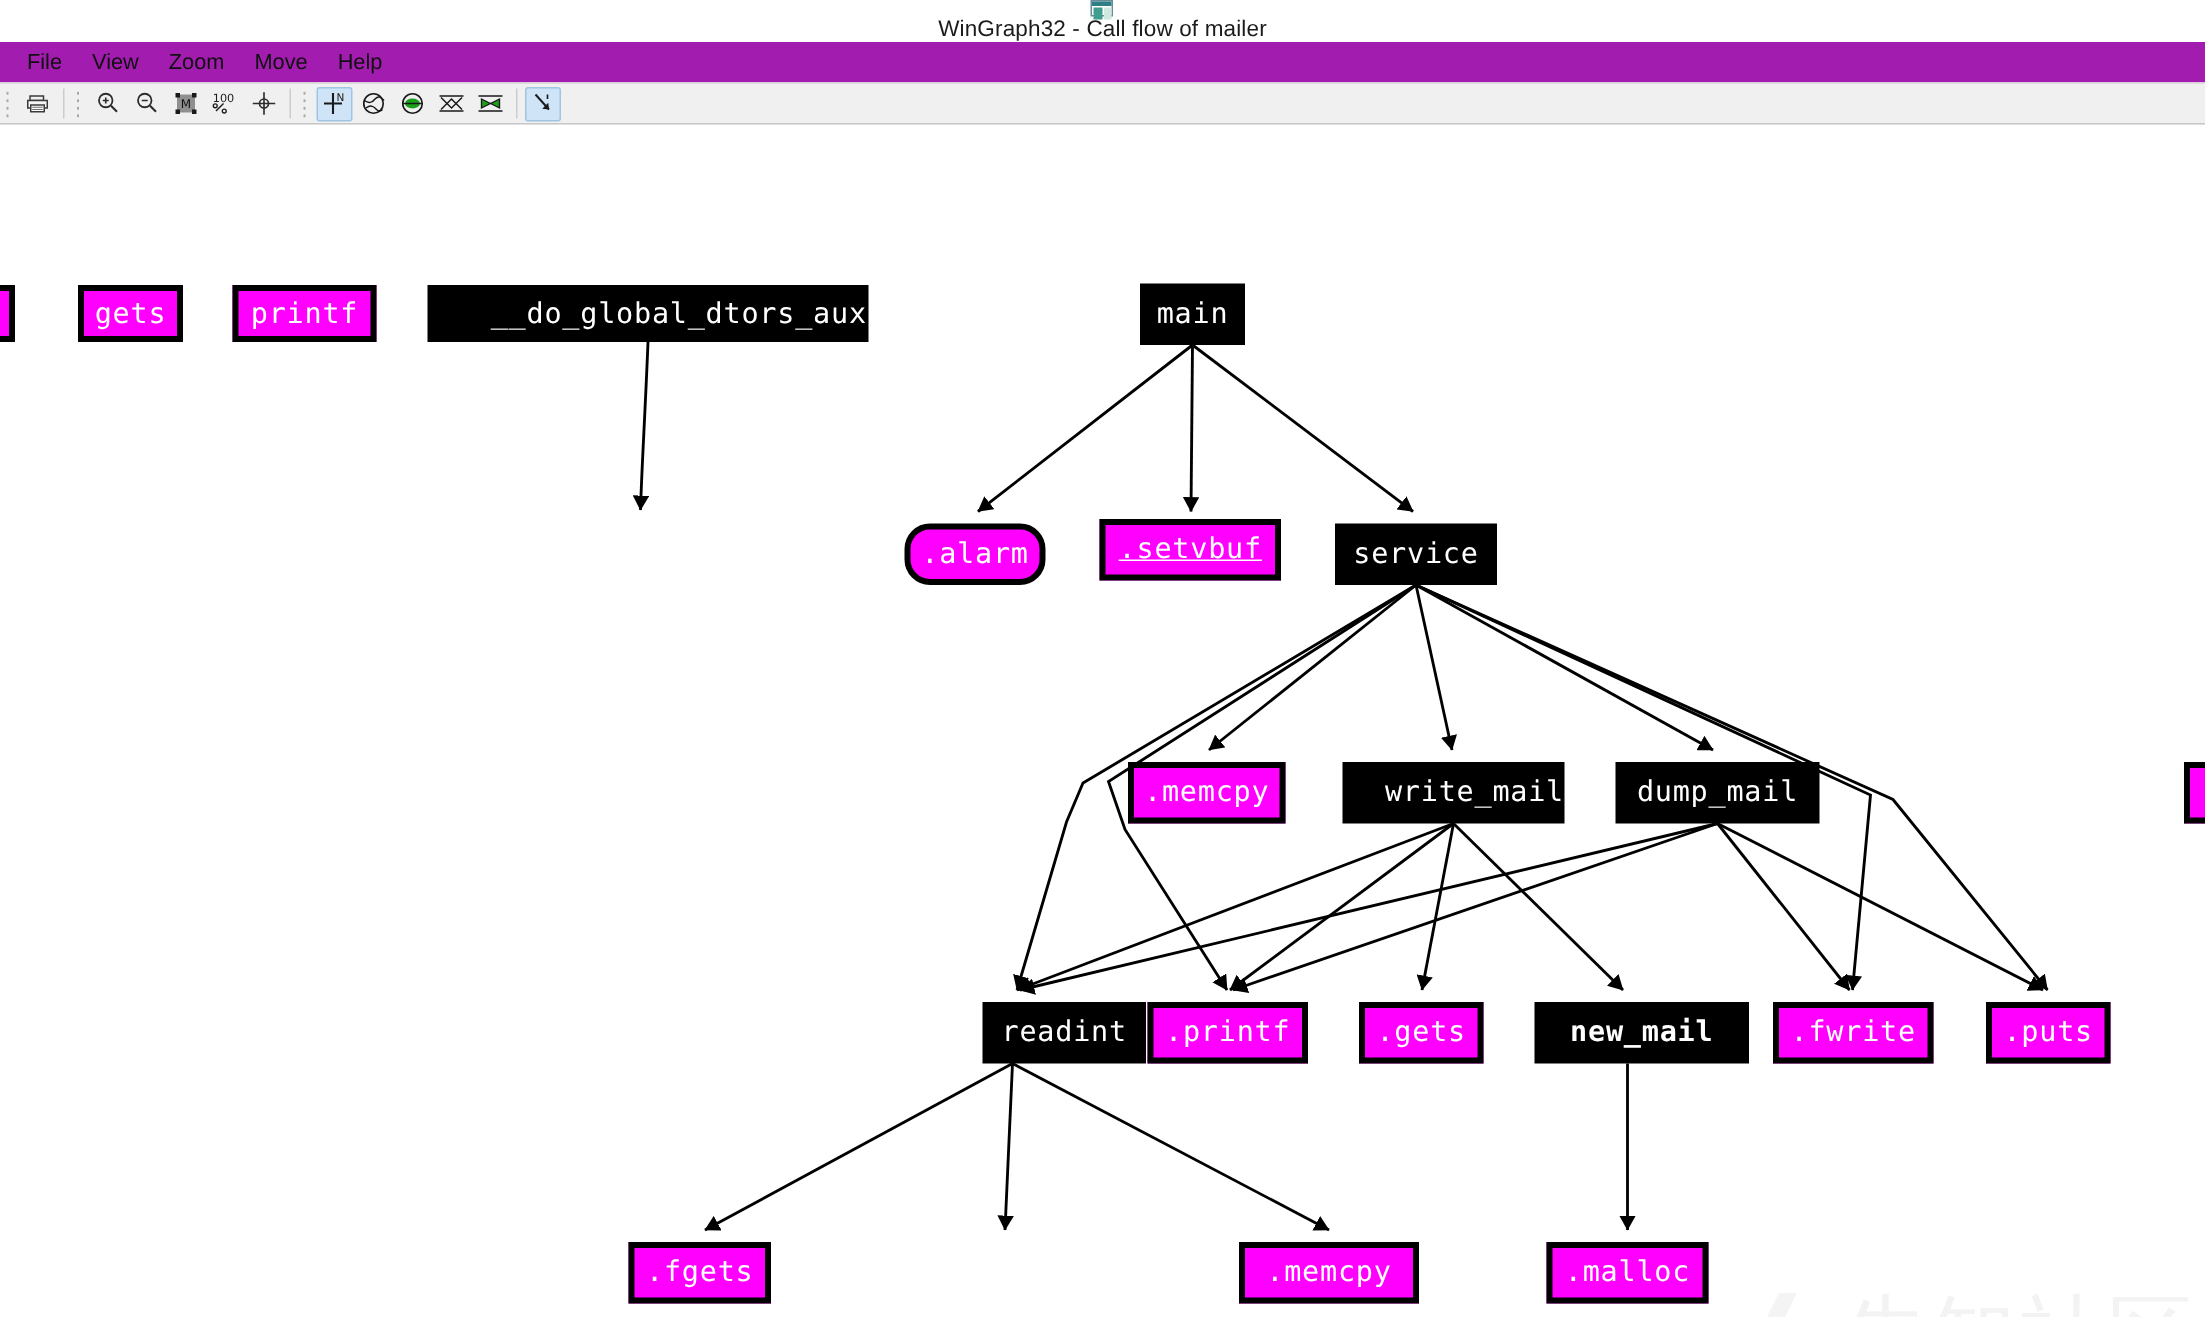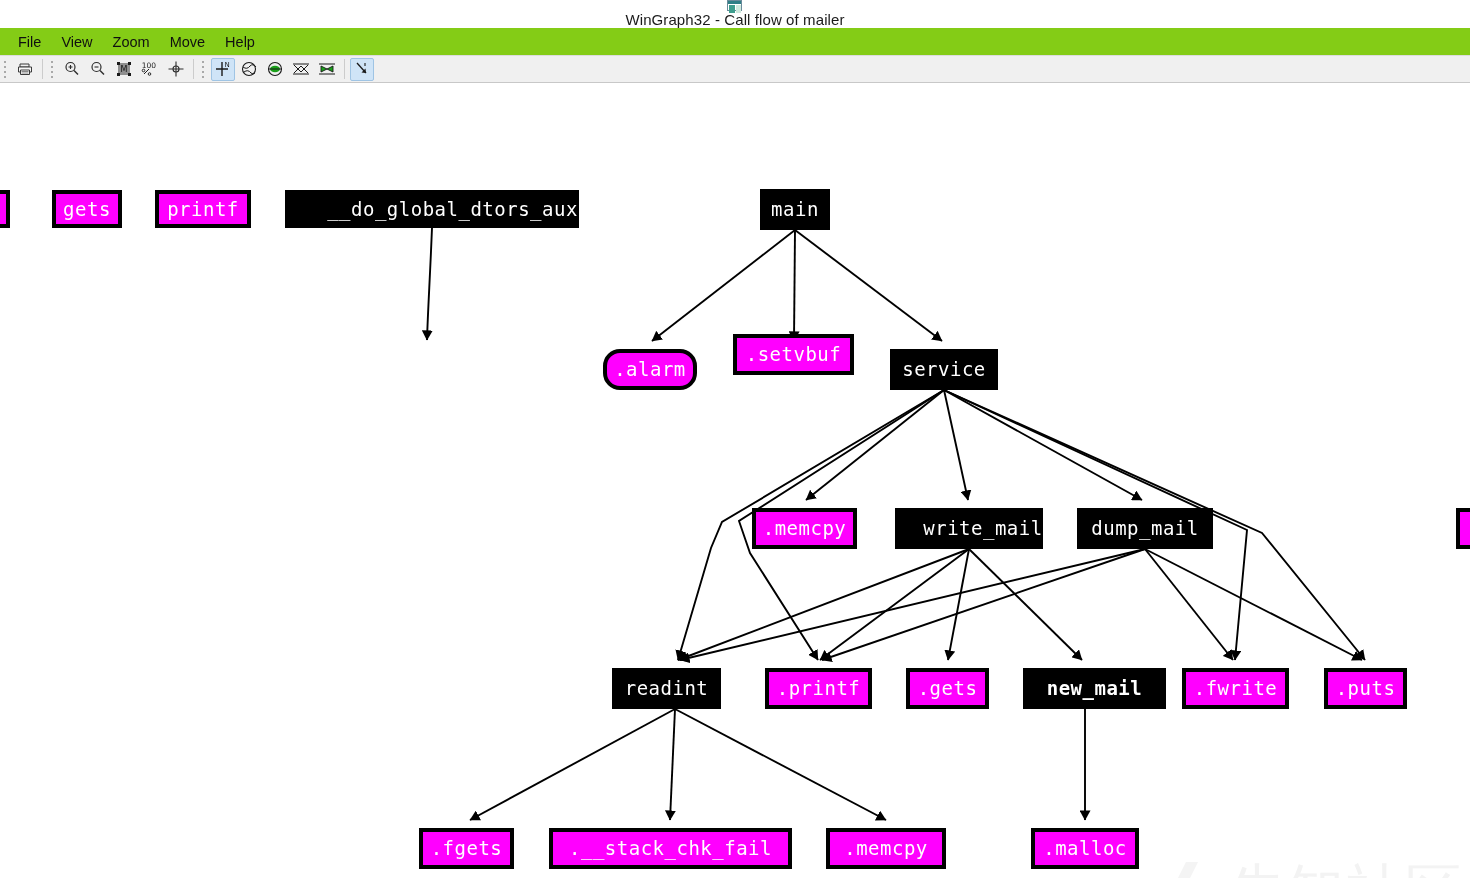--- a/index.html
+++ b/index.html
@@ -24,21 +24,21 @@
   .app-icon .sq1{position:absolute;left:1px;top:4px;width:6px;height:8px;background:#3f9e8e;}
   .app-icon .sq2{position:absolute;left:8px;top:4px;width:5px;height:8px;background:#cfe9de;}
   .title-text{
     font-size:15px;color:#1b1b1b;font-family:"Liberation Sans", sans-serif;
     letter-spacing:0.1px;
   }
 
   
   .menubar{
     position:absolute;left:0;top:28px;width:1470px;height:27px;
-    background:#84cc16;display:flex;align-items:center;padding-left:8px;box-sizing:border-box;
+    background:#a21caf;display:flex;align-items:center;padding-left:8px;box-sizing:border-box;
   }
   .menu-item{
     font-size:14.5px;color:#101010;padding:2px 10px;cursor:default;
     font-family:"Liberation Sans", sans-serif;
   }
 
   
   .toolbar{
     position:absolute;left:0;top:55px;width:1470px;height:28px;
     background:#f0f0f0;border-top:1px solid #dcdcdc;border-bottom:1px solid #c8c8c8;
@@ -286,47 +286,46 @@
 
     <div class="node magenta" style="left:155px;top:62px;width:96px;height:38px;">printf</div>
 
     <div class="node black" style="left:285px;top:62px;width:294px;height:38px;padding-left:41px;">__do_global_dtors_aux</div>
 
     <div class="node black" style="left:760px;top:61px;width:70px;height:41px;text-align:center;">main</div>
 
 
     <div class="node magenta" style="left:603px;top:221px;width:94px;height:41px;border-radius:17px;">.alarm</div>
 
-    <div class="node magenta" style="left:733px;top:206px;width:121px;height:41px;">.setvbuf</div>
+    <div class="node magenta" style="left:733px;top:218px;width:121px;height:41px;text-decoration:underline;">.setvbuf</div>
 
     <div class="node black" style="left:890px;top:221px;width:108px;height:41px;">service</div>
 
     <div class="node magenta" style="left:752px;top:380px;width:105px;height:41px;">.memcpy</div>
 
     <div class="node black" style="left:895px;top:380px;width:148px;height:41px;padding-left:28px;">write_mail</div>
 
     <div class="node black" style="left:1077px;top:380px;width:136px;height:41px;">dump_mail</div>
 
     <div class="node magenta" style="left:1456px;top:380px;width:24px;height:41px;"></div>
 
-    <div class="node black" style="left:612px;top:540px;width:109px;height:41px;">readint</div>
+    <div class="node black" style="left:655px;top:540px;width:109px;height:41px;">readint</div>
 
     <div class="node magenta" style="left:765px;top:540px;width:107px;height:41px;">.printf</div>
 
     <div class="node magenta" style="left:906px;top:540px;width:83px;height:41px;">.gets</div>
 
     <div class="node black" style="left:1023px;top:540px;width:143px;height:41px;font-weight:bold;">new_mail</div>
 
     <div class="node magenta" style="left:1182px;top:540px;width:107px;height:41px;">.fwrite</div>
 
     <div class="node magenta" style="left:1324px;top:540px;width:83px;height:41px;">.puts</div>
 
     <div class="node magenta" style="left:419px;top:700px;width:95px;height:41px;">.fgets</div>
 
-    <div class="node magenta" style="left:549px;top:700px;width:243px;height:41px;">.__stack_chk_fail</div>
 
     <div class="node magenta" style="left:826px;top:700px;width:120px;height:41px;">.memcpy</div>
 
     <div class="node magenta" style="left:1031px;top:700px;width:108px;height:41px;">.malloc</div>
 
     <div class="watermark">
       <div class="wm-logo">
         <svg width="62" height="60" viewBox="0 0 62 60">
           <path d="M6 58 L34 2 L46 2 L18 58 Z" fill="#f4f4f4"></path>
           <path d="M30 32 L52 32 L40 58 L28 58 Z" fill="#f4f4f4"></path>

